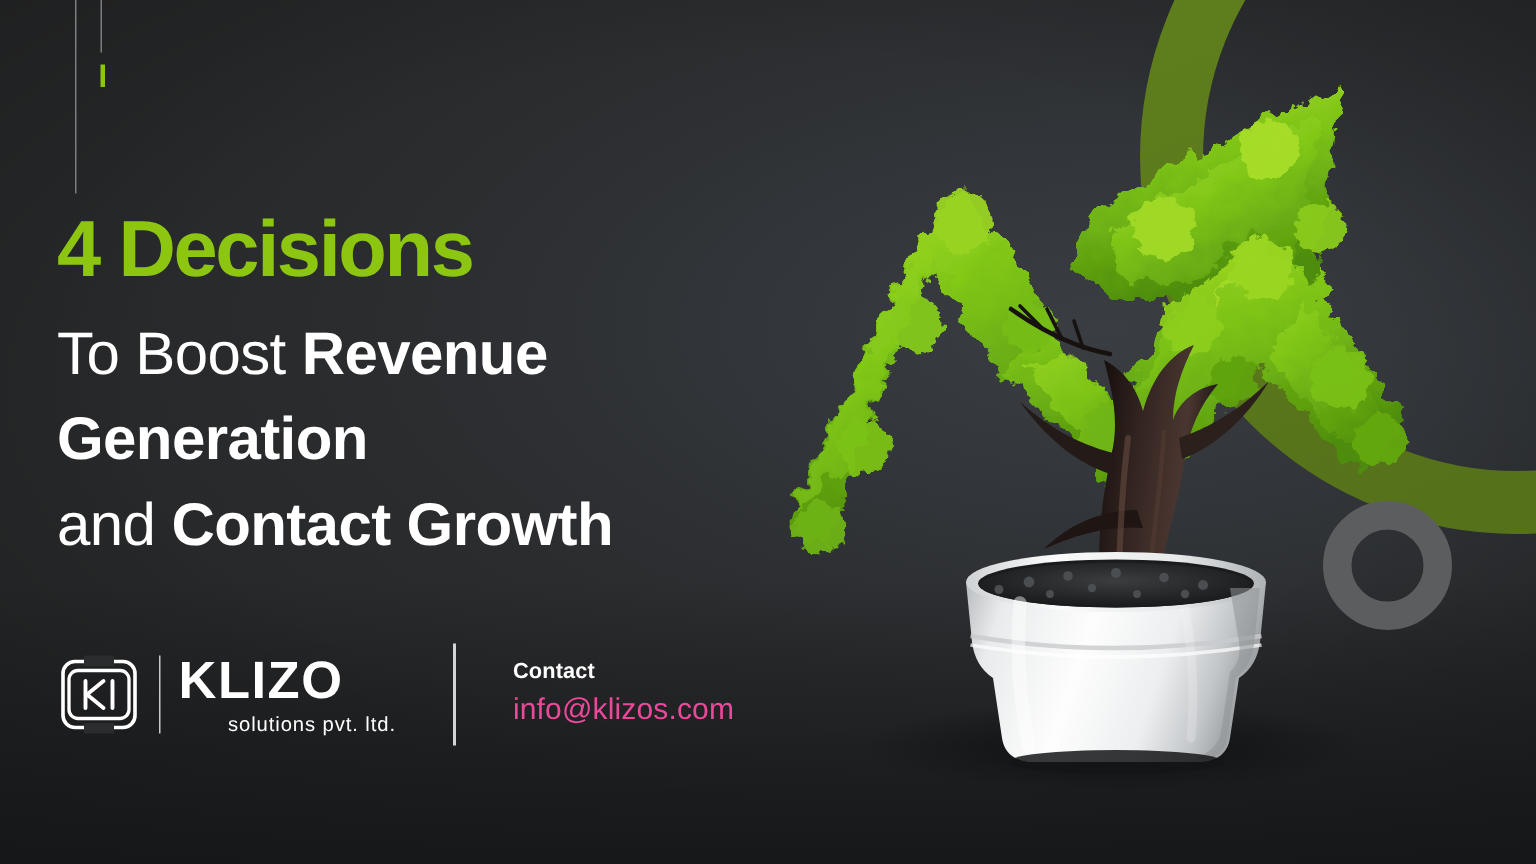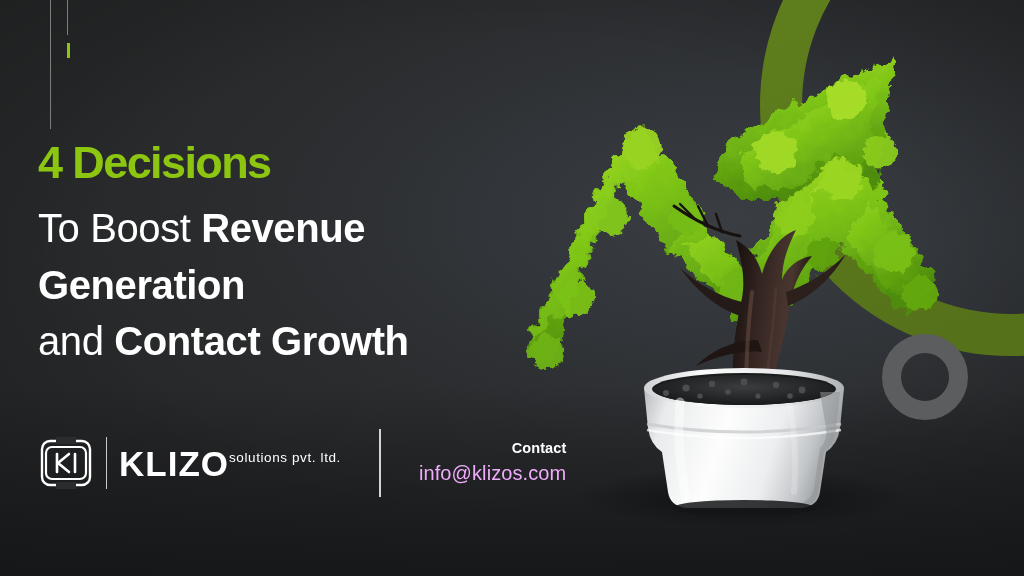--- a/index.html
+++ b/index.html
@@ -74,21 +74,21 @@
 
   
   .headline-block {
     position: absolute;
     left: 38px;
     top: 140px;
     width: 470px;
   }
   .headline {
     margin: 0;
-    font-size: 45px;
+    font-size: 53px;
     line-height: 1.02;
     font-weight: 700;
     letter-spacing: -1.6px;
     color: #8cc610;
     white-space: nowrap;
   }
   .subhead {
     margin: 14px 0 0 0;
     font-size: 40px;
     line-height: 1.42;
@@ -114,54 +114,54 @@
     margin-right: 10px;
   }
   .logo-mark svg { display: block; }
   .logo-sep {
     width: 1px;
     height: 52px;
     background: #c9cacb;
     margin: 0 12px 0 2px;
     flex: none;
   }
-  .wordmark { display: flex; flex-direction: row; justify-content: center; }
+  .wordmark { display: flex; flex-direction: column; justify-content: center; }
   .wordmark-main {
     color: #ffffff;
     font-size: 35px;
     font-weight: 700;
     letter-spacing: 1px;
     line-height: 1;
   }
   .wordmark-sub {
     color: #ffffff;
     font-size: 13.5px;
     font-weight: 500;
     letter-spacing: 0.6px;
     line-height: 1;
     margin-top: 5px;
+    margin-left: 33px;
   }
   .brand-divider {
     width: 2px;
     height: 68px;
     background: #d3d4d5;
     margin: 0 38px;
     flex: none;
   }
   .contact-col { display: flex; flex-direction: column; justify-content: center; }
   .contact-label {
     color: #ffffff;
     font-size: 14.5px;
     font-weight: 700;
     letter-spacing: 0.1px;
     line-height: 1.2;
-    text-align: right;
   }
   .contact-value {
-    color: #f0abfc;
+    color: #ec4899;
     font-size: 20px;
     font-weight: 500;
     letter-spacing: 0.1px;
     line-height: 1.25;
     margin-top: 3px;
   }
 
   
   .plant-art {
     position: absolute;

